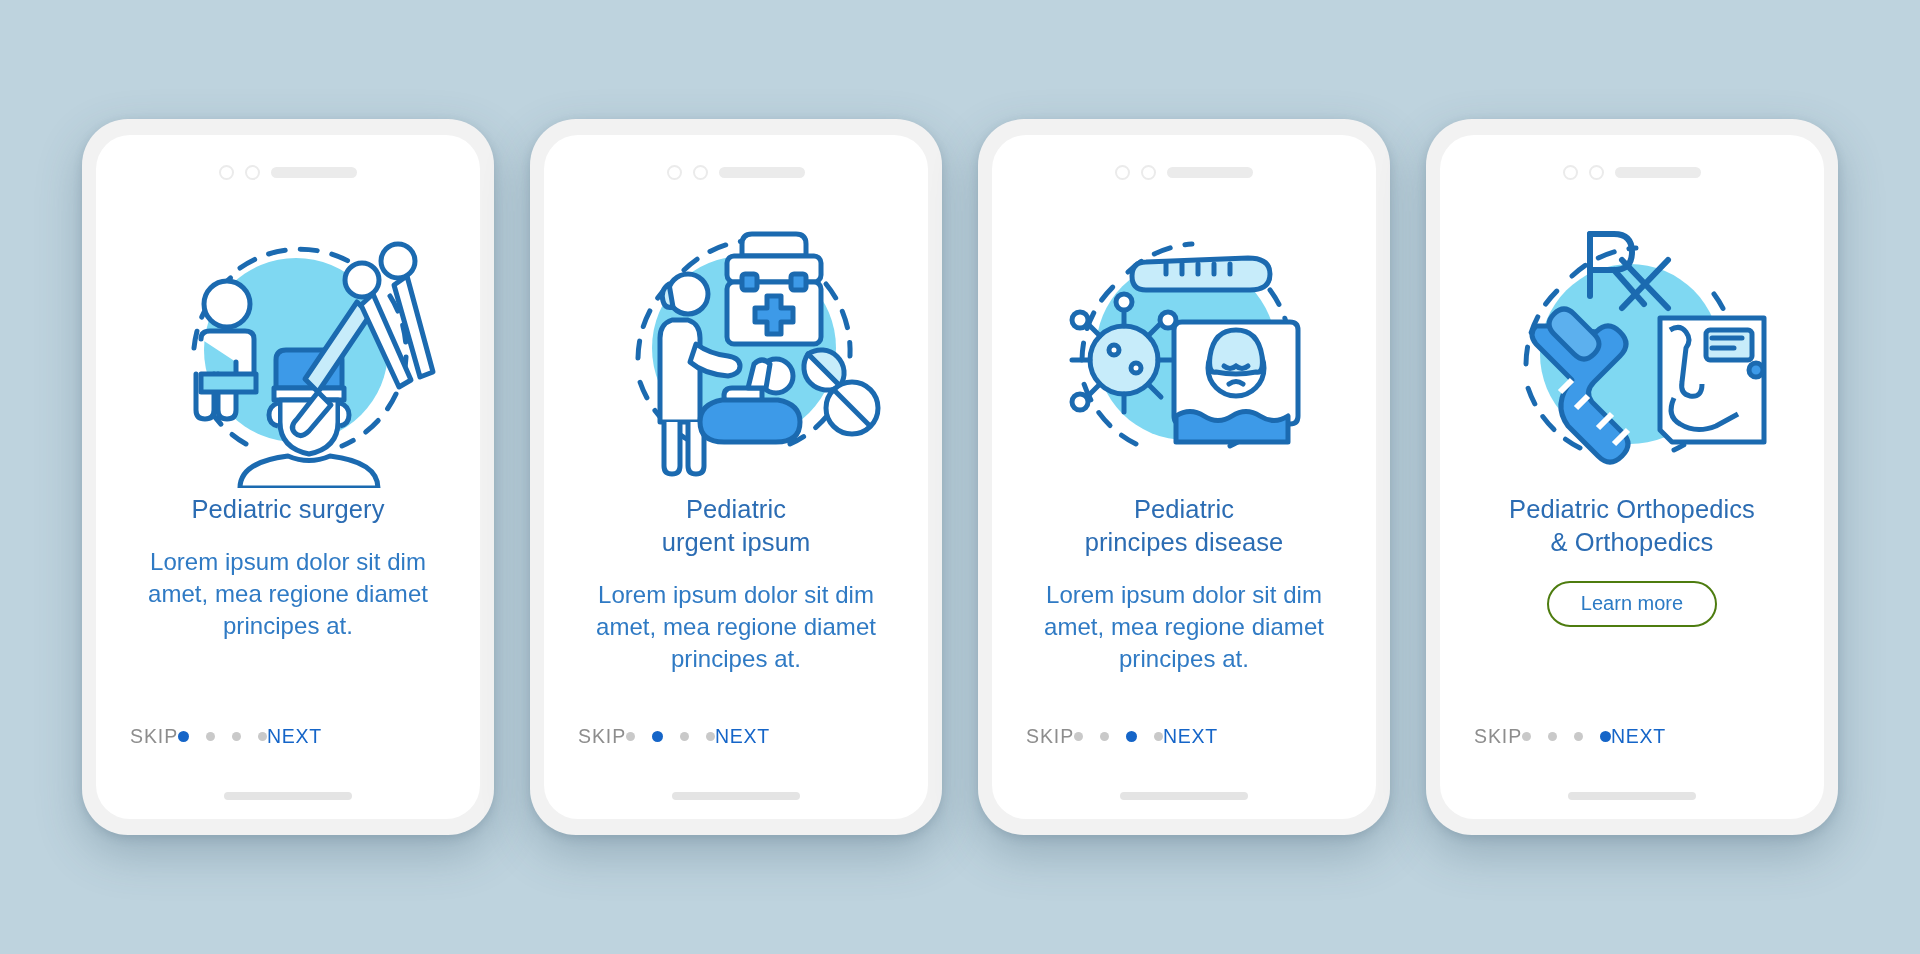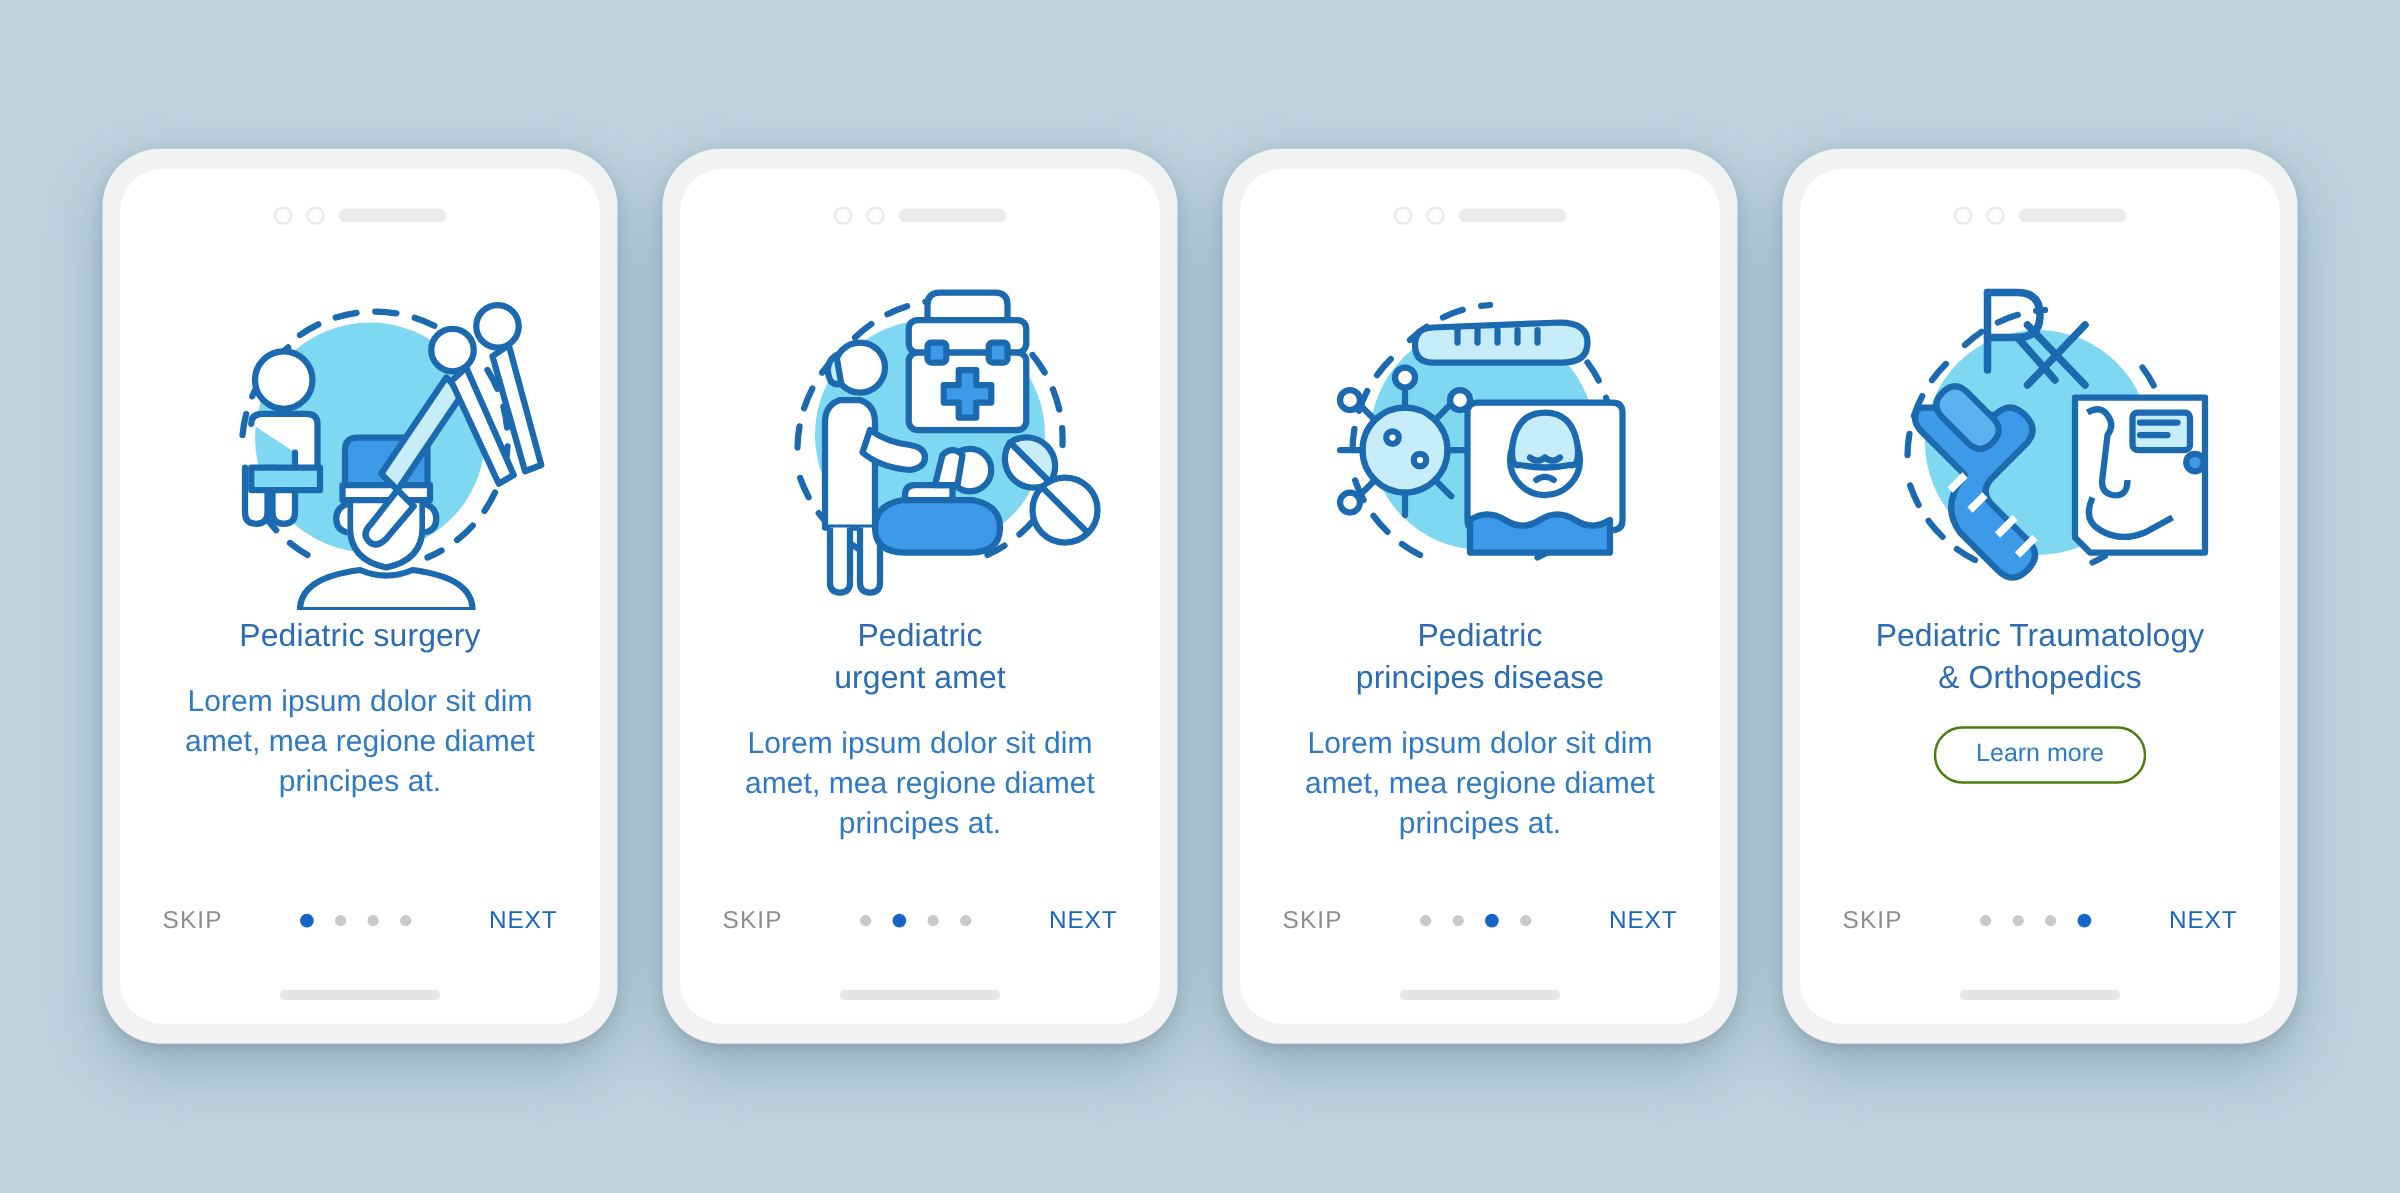--- a/index.html
+++ b/index.html
@@ -115,21 +115,20 @@
     font-family: "Liberation Sans", sans-serif;
     padding: 10px 32px 12px;
     cursor: pointer;
     line-height: 1;
   }
 
   
   .navrow {
     display: flex;
     align-items: center;
-    justify-content: space-between;
     padding: 0 34px;
     height: 54px;
     margin-bottom: 10px;
   }
   .skip {
     color: #8d8d8d;
     font-size: 19.5px;
     letter-spacing: 0.9px;
     cursor: pointer;
     user-select: none;
@@ -297,21 +296,21 @@
           <path d="M264 188 a23 23 0 0 1 -32 -32 l32 32 z" fill="#ffffff"></path>
           <circle cx="276" cy="210" r="26" fill="#ffffff"></circle>
           <path d="M258 192 l36 36"></path>
         </g>
       </svg>
     </div>
 
     <div class="content">
       <h2 class="card-title">
         <span>Pediatric</span><br>
-        <span>urgent amet</span>
+        <span>urgent ipsum</span>
       </h2>
       <p class="card-body">Lorem ipsum dolor sit dim amet, mea regione diamet principes at.</p>
     </div>
 
     <div class="navrow">
       <span class="skip">SKIP</span>
       <div class="dots">
         <span class="dot"></span>
         <span class="dot active"></span>
         <span class="dot"></span>
@@ -439,21 +438,21 @@
           <path d="M240 140 h30 M240 150 h22" stroke-linecap="round"></path>
           <circle cx="284" cy="172" r="7" fill="#3d9ae8"></circle>
           <path d="M198 132 q10-6 16 2 q6 8 0 16 l-4 34 q-2 12 8 14 q12 2 12-12" fill="#ffffff"></path>
           <path d="M202 200 q-8 18 6 26 q16 10 36 2 l22-12" fill="#ffffff"></path>
         </g>
       </svg>
     </div>
 
     <div class="content">
       <h2 class="card-title">
-        <span>Pediatric Traumatology</span><br>
+        <span>Pediatric Orthopedics</span><br>
         <span>&amp; Orthopedics</span>
       </h2>
       <button class="learn-more">Learn more</button>
     </div>
 
     <div class="navrow">
       <span class="skip">SKIP</span>
       <div class="dots">
         <span class="dot"></span>
         <span class="dot"></span>

